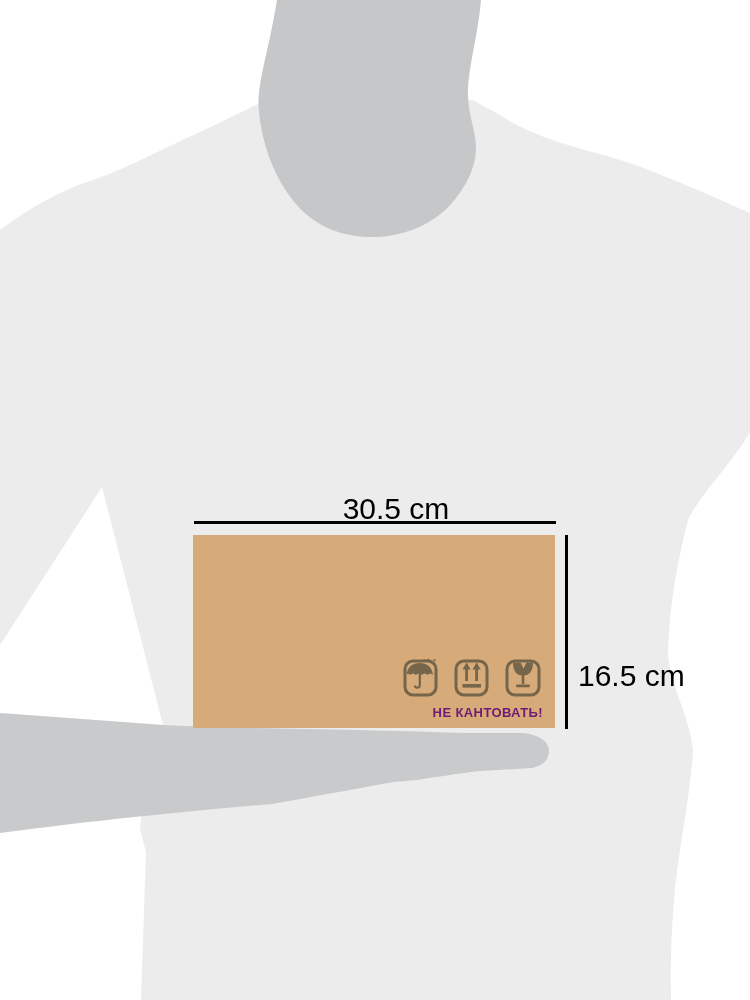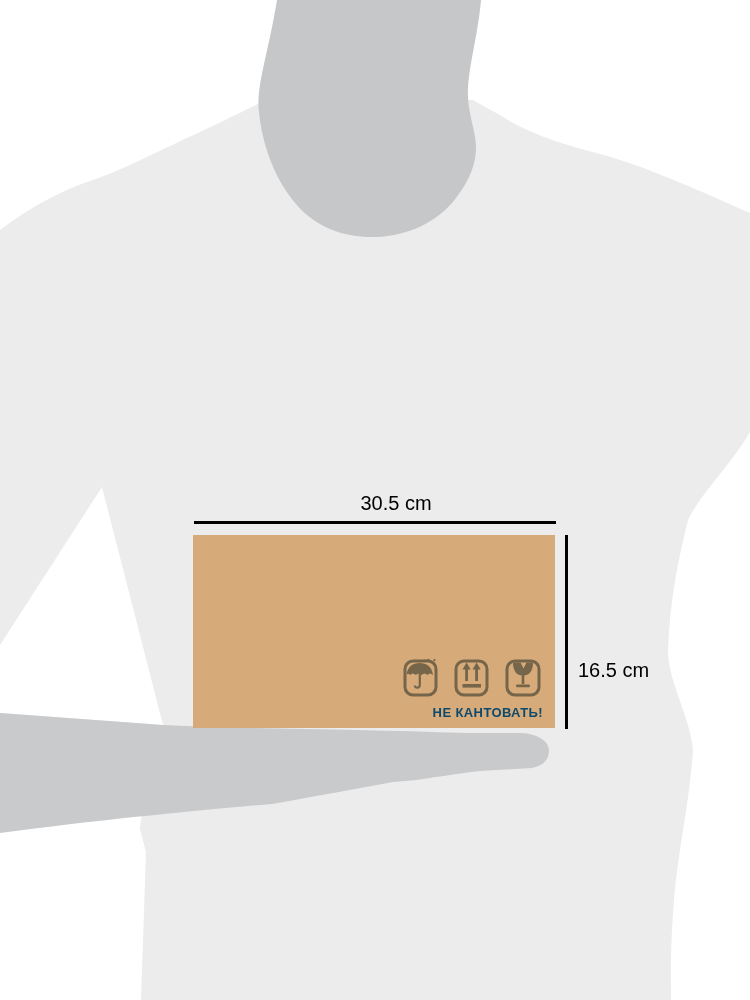--- a/index.html
+++ b/index.html
@@ -20,38 +20,38 @@
   .box-icons{
     position:absolute;
     right:12px;top:123px;
   }
   .box-caption{
     position:absolute;
     right:12px;top:170px;
     font-size:13px;
     font-weight:bold;
     letter-spacing:.4px;
-    color:#0c4a6e;
+    color:#701a75;
     white-space:nowrap;
   }
   
   .dim-line-h{
     position:absolute;
     left:194px;top:521px;width:362px;height:3px;
     background:#000000;
   }
   .dim-line-v{
     position:absolute;
     left:565px;top:535px;width:3px;height:194px;
     background:#000000;
   }
   .dim-label{
     position:absolute;
     color:#000000;
-    font-size:20px;
+    font-size:30px;
     white-space:nowrap;
   }
   .dim-label.width{
     left:316px;top:492px;width:160px;
     text-align:center;
   }
   .dim-label.height{
     left:578px;top:616px;margin-top:43px;
   }
 </style>

